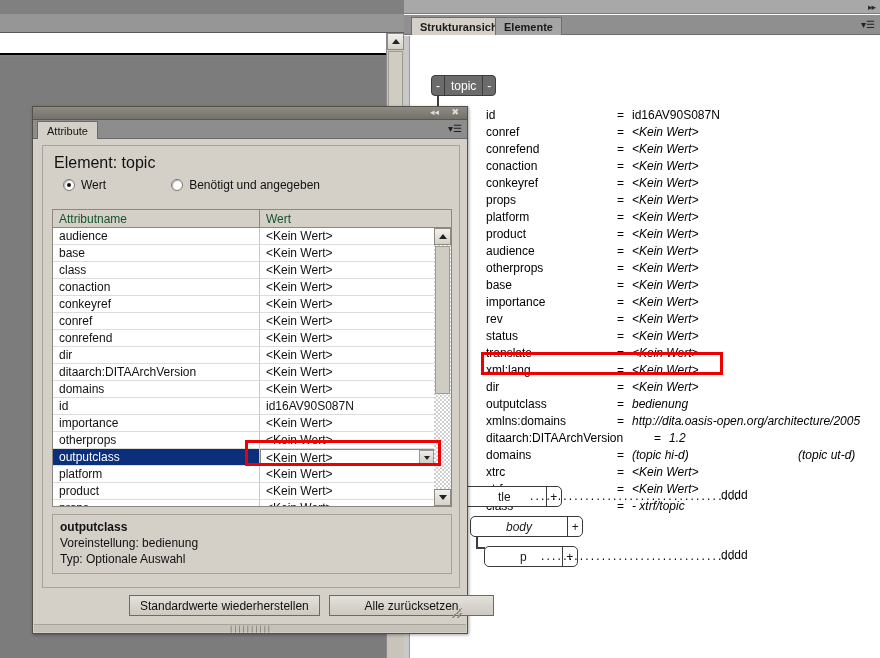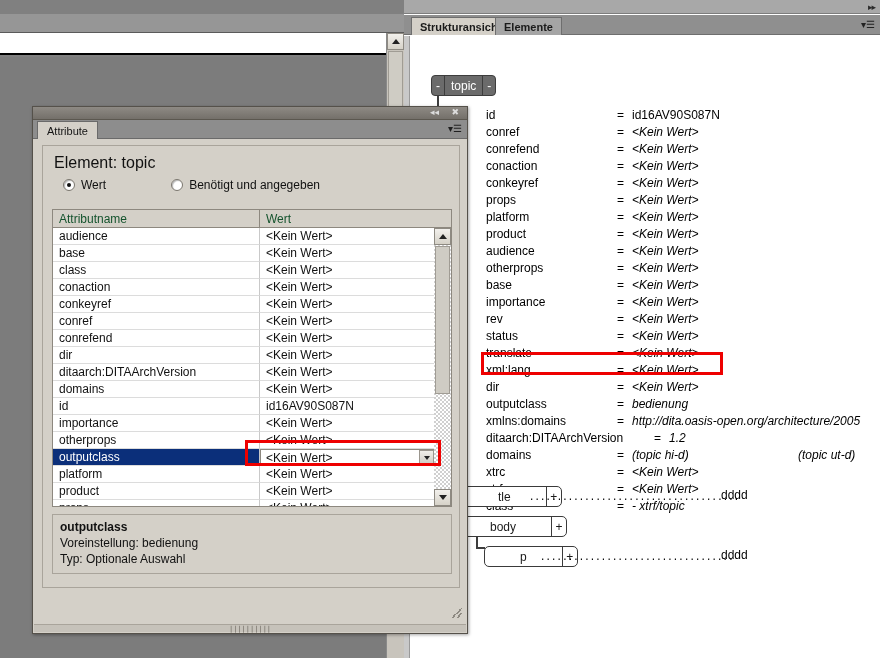--- a/index.html
+++ b/index.html
@@ -463,21 +463,21 @@
     <div class="seg lbl">
       <span>tle</span>
     </div>
     <div class="seg plus">
       <span>+</span>
     </div>
   </div>
   <div style="position:absolute; left:530px; top:489px;" class="dots">......................................</div>
   <div style="position:absolute; left:721px; top:488px; font-size:12px;">dddd</div>
 
-  <div class="node light" style="left:454px; top:516px;">
+  <div class="node light" style="left:470px; top:516px;font-style:italic;">
     <div class="seg lbl">
       <span>body</span>
     </div>
     <div class="seg plus">
       <span>+</span>
     </div>
   </div>
 
   <div class="connector" style="left:476px; top:537px; width:2px; height:12px;"></div>
   <div class="connector" style="left:476px; top:547px; width:9px; height:2px;"></div>
@@ -620,20 +620,24 @@
         </div>
       </div>
 
       <div class="infobox">
         <div class="ln b">outputclass</div>
         <div class="ln">Voreinstellung: bedienung</div>
         <div class="ln">Typ: Optionale Auswahl</div>
       </div>
     </div>
 
+    <div class="btn-row">
+      <div class="btn" style="left:96px; top:0;">Standardwerte wiederherstellen</div>
+      <div class="btn" style="left:296px; top:0; width:165px;">Alle zurücksetzen</div>
+    </div>
 
     <div class="dlg-grip"></div>
     <div class="dlg-footer">
       <span class="grip-dots">||||||||||</span>
     </div>
   </div>
 
   <div class="redbox" style="left:245px; top:440px; width:196px; height:26px;"></div>
 
 </div>

